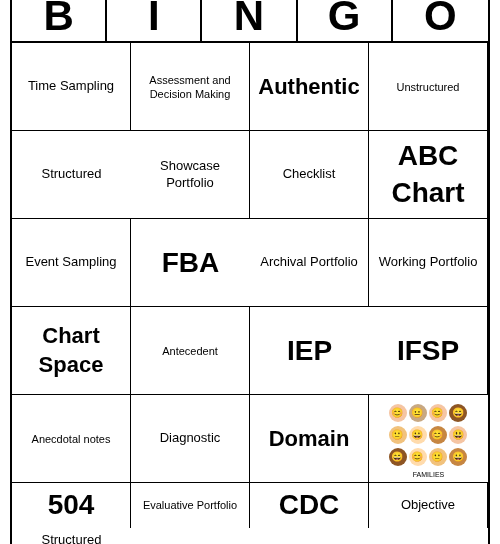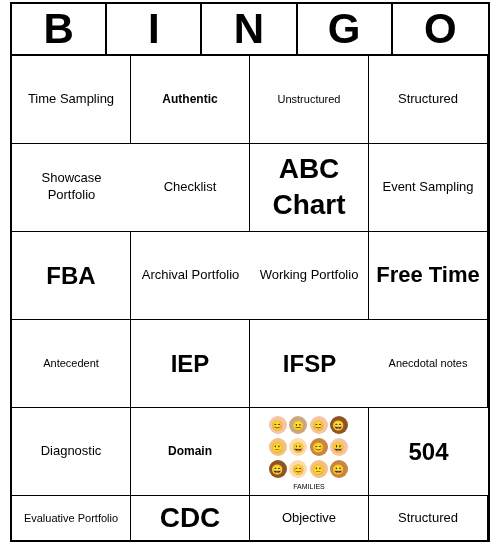--- a/index.html
+++ b/index.html
@@ -73,26 +73,26 @@
       font-size: 13px;
       line-height: 1.3;
     }
 
     .cell-text.large {
       font-size: 28px;
       font-weight: bold;
     }
 
     .cell-text.xlarge {
-      font-size: 24px;
+      font-size: 28px;
       font-weight: bold;
     }
 
     .cell-text.medium {
-      font-size: 12px;
+      font-size: 22px;
       font-weight: bold;
     }
 
     .cell-text.small {
       font-size: 11px;
     }
 
     .free-space {
       font-size: 22px;
       font-weight: bold;
@@ -141,20 +141,23 @@
     <div class="bingo-header-cell">G</div>
     <div class="bingo-header-cell">O</div>
   </div>
 
   <div class="bingo-grid">
 
     <div class="bingo-cell">
       <span class="cell-text">Time Sampling</span>
     </div>
     <div class="bingo-cell">
+      <span class="cell-text small">Assessment and Decision Making</span>
+    </div>
+    <div class="bingo-cell">
       <span class="cell-text medium">Authentic</span>
     </div>
     <div class="bingo-cell">
       <span class="cell-text small">Unstructured</span>
     </div>
     <div class="bingo-cell">
       <span class="cell-text">Structured</span>
     </div>
 
     <div class="bingo-cell">
@@ -173,21 +176,21 @@
       <span class="cell-text xlarge">FBA</span>
     </div>
 
     <div class="bingo-cell">
       <span class="cell-text">Archival Portfolio</span>
     </div>
     <div class="bingo-cell">
       <span class="cell-text">Working Portfolio</span>
     </div>
     <div class="bingo-cell">
-      <span class="cell-text free-space">Free Time</span>
+      <span class="cell-text free-space">Chart Space</span>
     </div>
     <div class="bingo-cell">
       <span class="cell-text small">Antecedent</span>
     </div>
     <div class="bingo-cell">
       <span class="cell-text xlarge">IEP</span>
     </div>
 
     <div class="bingo-cell">
       <span class="cell-text xlarge">IFSP</span>

